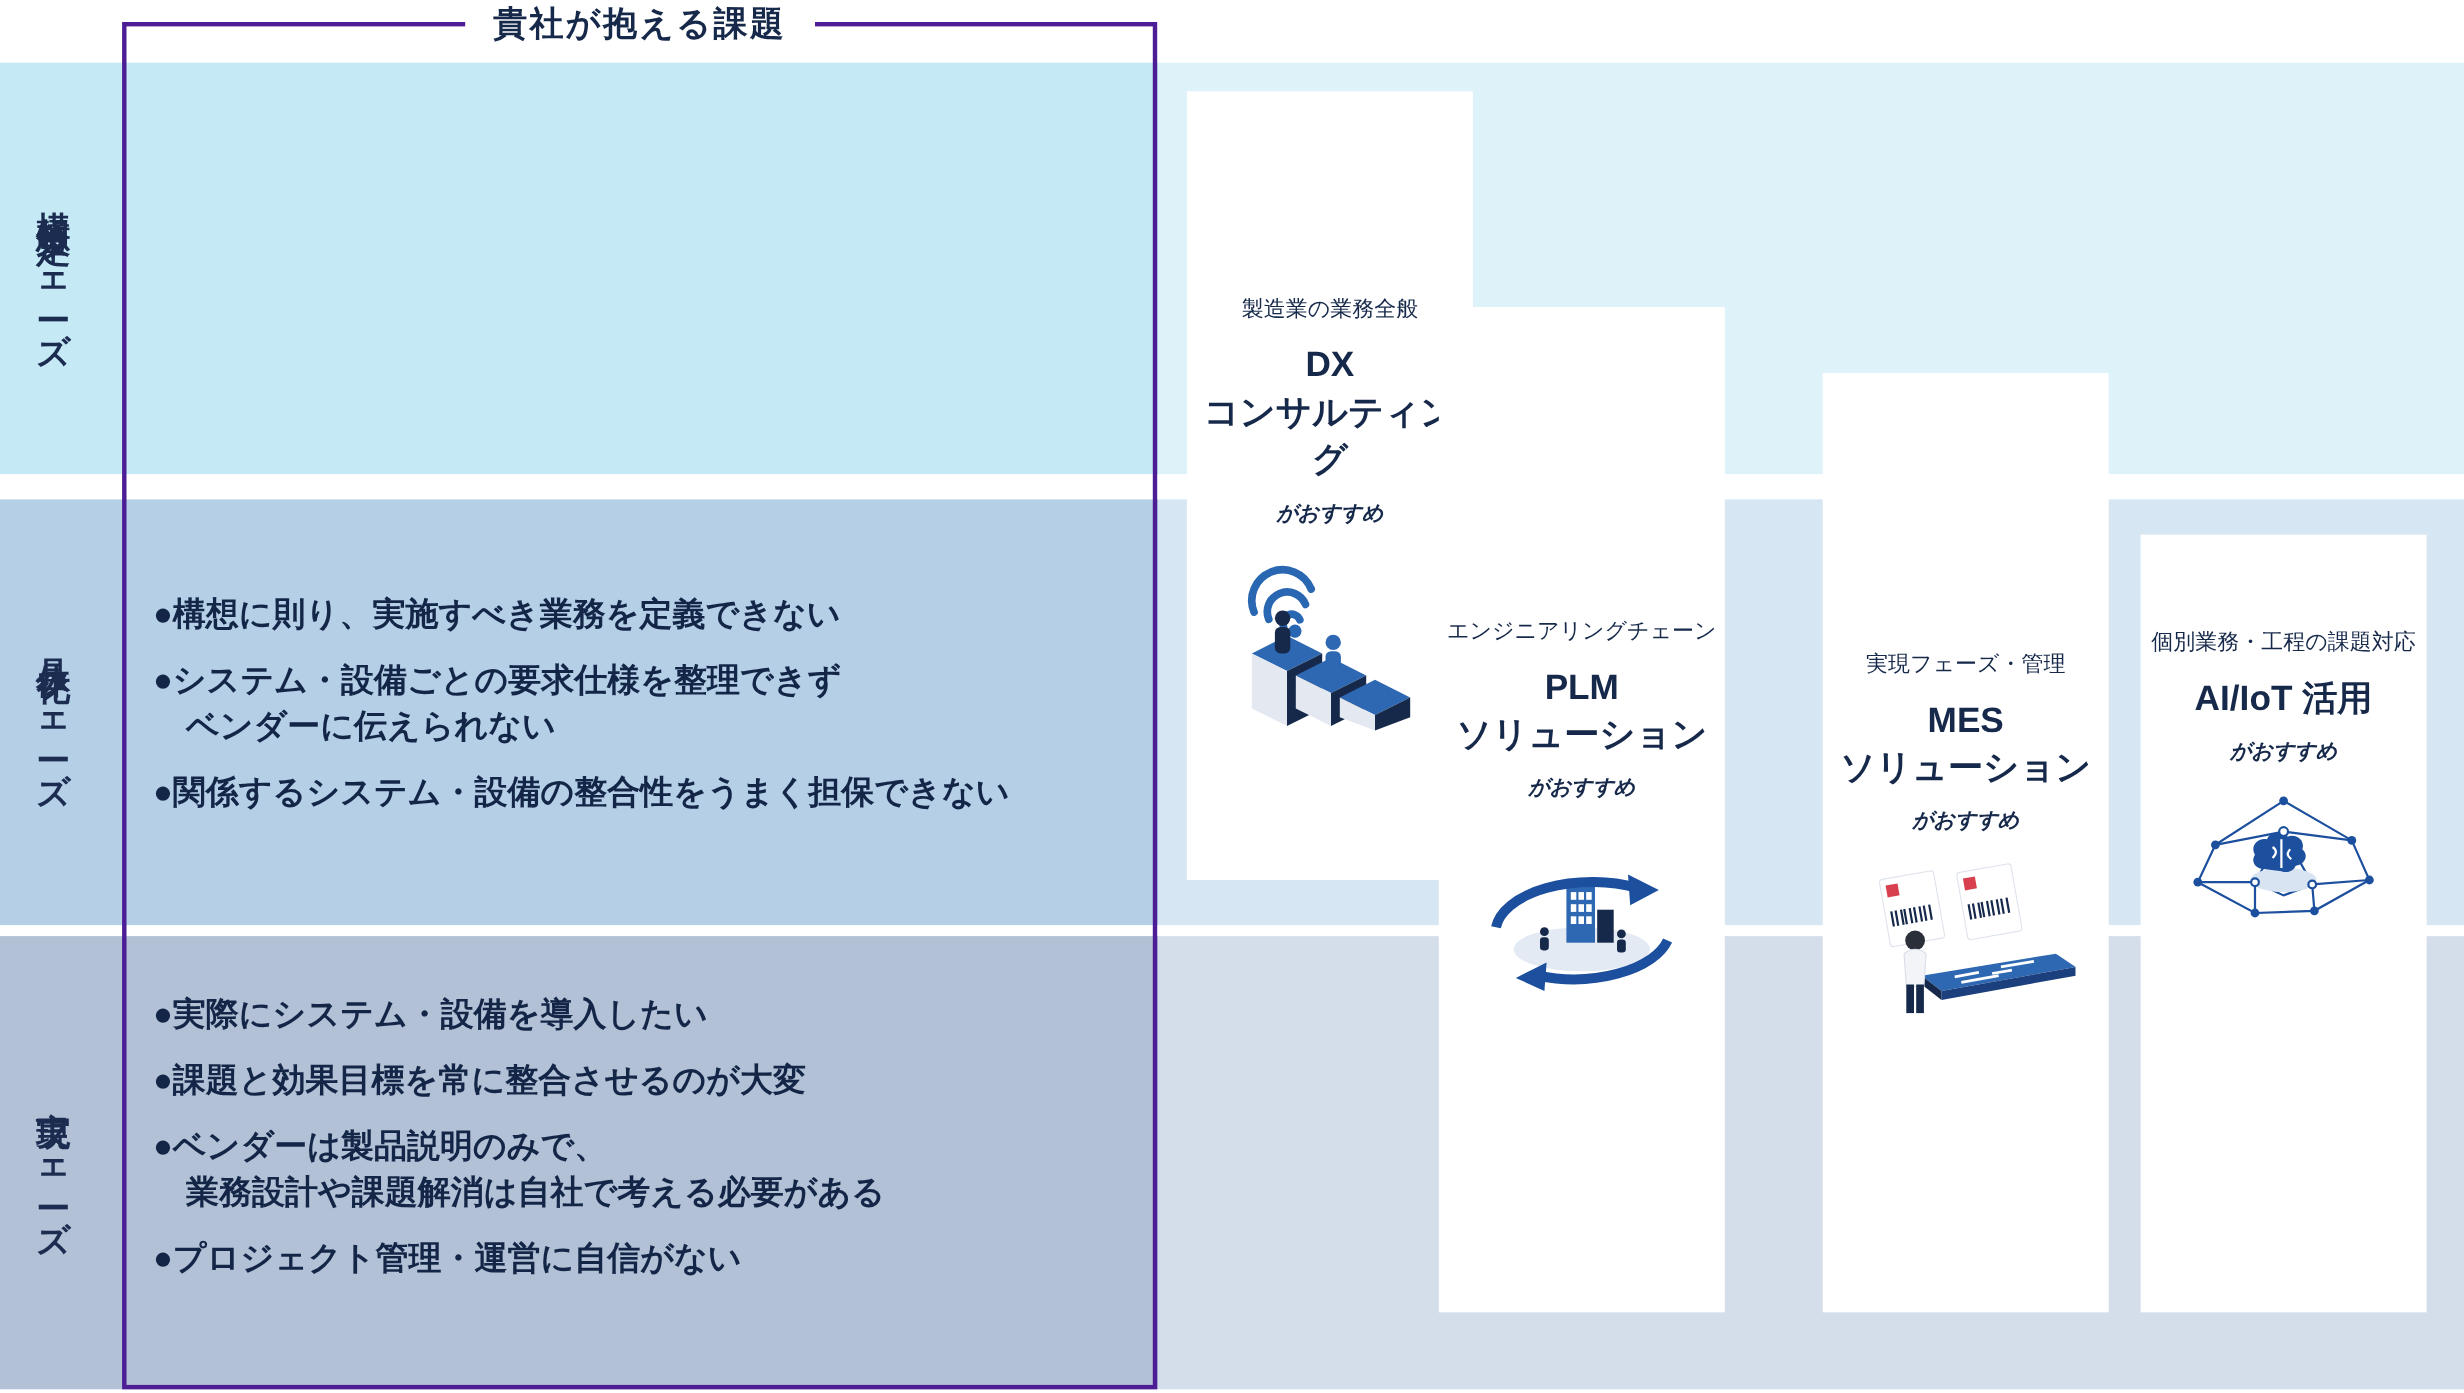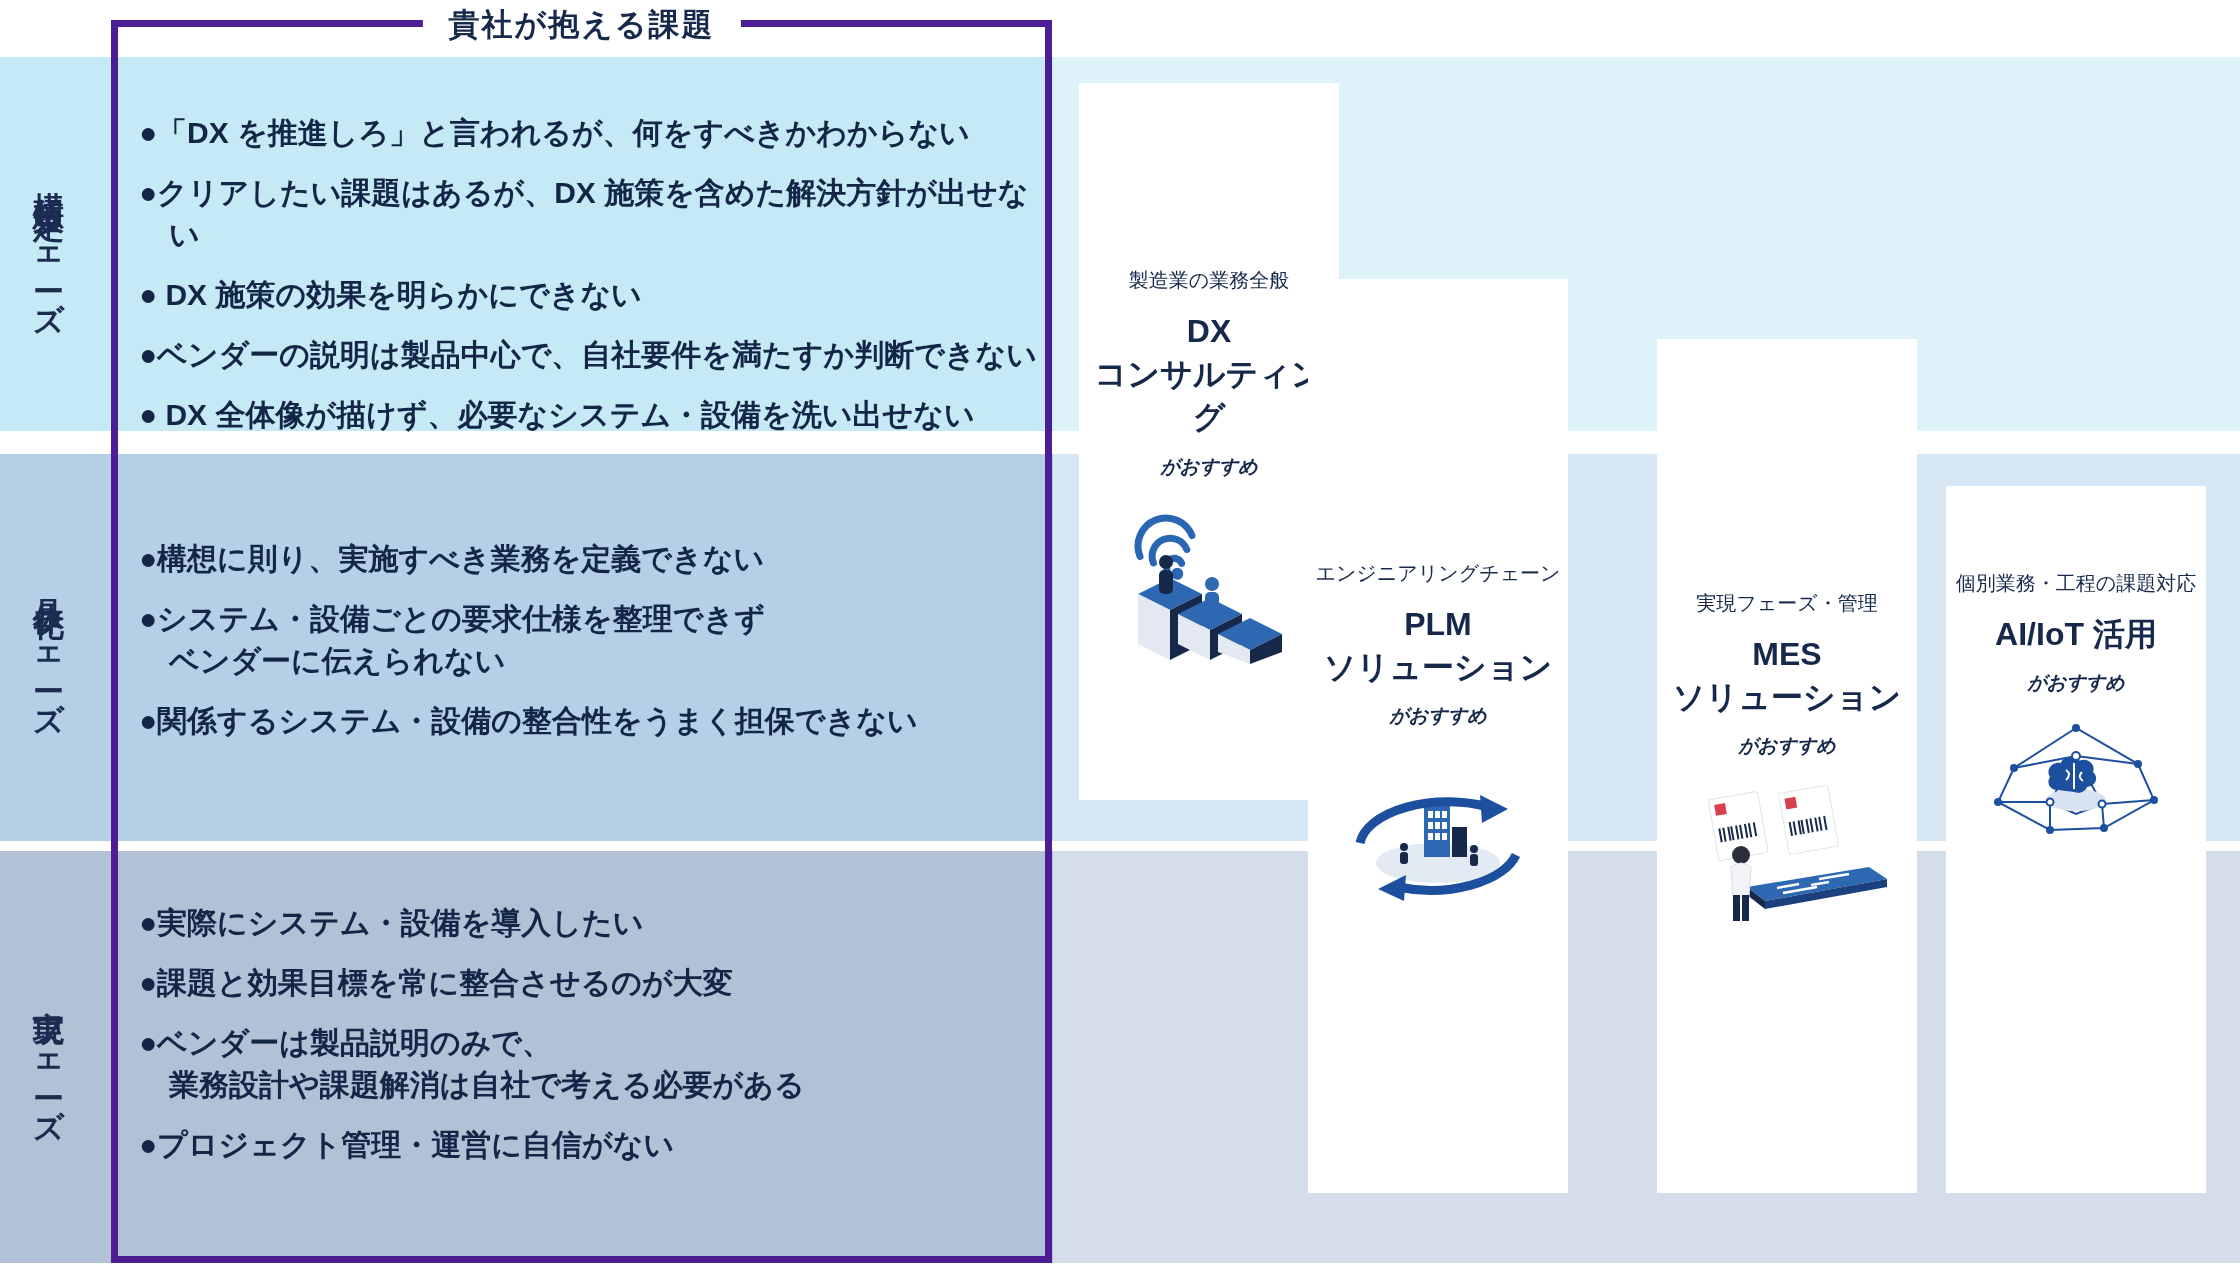--- a/index.html
+++ b/index.html
@@ -7,21 +7,21 @@
   body { font-family:"Liberation Sans","DejaVu Sans",sans-serif; color:#16294a; }
   .canvas { position:relative; width:2240px; height:1266px; background:#ffffff; overflow:hidden; }
 
   
   .band { position:absolute; left:0; width:2240px; }
   .band1 { top:57px;  height:374px; background:linear-gradient(90deg,#c6e9f6 0,#c6e9f6 1053px,#def2fa 1053px); }
   .band2 { top:454px; height:387px; background:linear-gradient(90deg,#b5cfe7 0,#b5cfe7 1053px,#d7e6f3 1053px); }
   .band3 { top:851px; height:412px; background:linear-gradient(90deg,#b3c1d6 0,#b3c1d6 1053px,#d4deeb 1053px); }
 
   
-  .issues-box { position:absolute; left:111px; top:20px; width:941px; height:1243px; border:7px solid #4c1d95; }
+  .issues-box { position:absolute; left:111px; top:20px; width:941px; height:1243px; border:4px solid #4c1d95; }
   .issues-title { position:absolute; left:50%; top:-2px; transform:translate(-50%,-50%); background:#ffffff;
                   padding:0 26px; font-size:31px; font-weight:700; letter-spacing:2px; white-space:nowrap; color:#16294a; }
 
   
   .phase-label { position:absolute; left:18px; width:60px; display:flex; align-items:center; justify-content:center;
                  writing-mode:vertical-rl; font-size:31px; font-weight:700; letter-spacing:6px; color:#1b2c50; }
   .pl1 { top:57px;  height:374px; }
   .pl2 { top:454px; height:387px; }
   .pl3 { top:851px; height:412px; }
 
@@ -54,27 +54,20 @@
   <div class="band band3"></div>
 
   <div class="phase-label pl1">構想策定フェーズ</div>
   <div class="phase-label pl2">具体化フェーズ</div>
   <div class="phase-label pl3">実現フェーズ</div>
 
   <div class="issues-box">
     <div class="issues-title">貴社が抱える課題</div>
   </div>
 
-  <div class="issues list1">
-    <div class="issue">●「DX を推進しろ」と言われるが、何をすべきかわからない</div>
-    <div class="issue">●クリアしたい課題はあるが、DX 施策を含めた解決方針が出せない</div>
-    <div class="issue">● DX 施策の効果を明らかにできない</div>
-    <div class="issue">●ベンダーの説明は製品中心で、自社要件を満たすか判断できない</div>
-    <div class="issue">● DX 全体像が描けず、必要なシステム・設備を洗い出せない</div>
-  </div>
 
   <div class="issues list3">
     <div class="issue">●実際にシステム・設備を導入したい</div>
     <div class="issue">●課題と効果目標を常に整合させるのが大変</div>
     <div class="issue">●ベンダーは製品説明のみで、
 業務設計や課題解消は自社で考える必要がある</div>
     <div class="issue">●プロジェクト管理・運営に自信がない</div>
   </div>
 
   <div class="issues list2">

